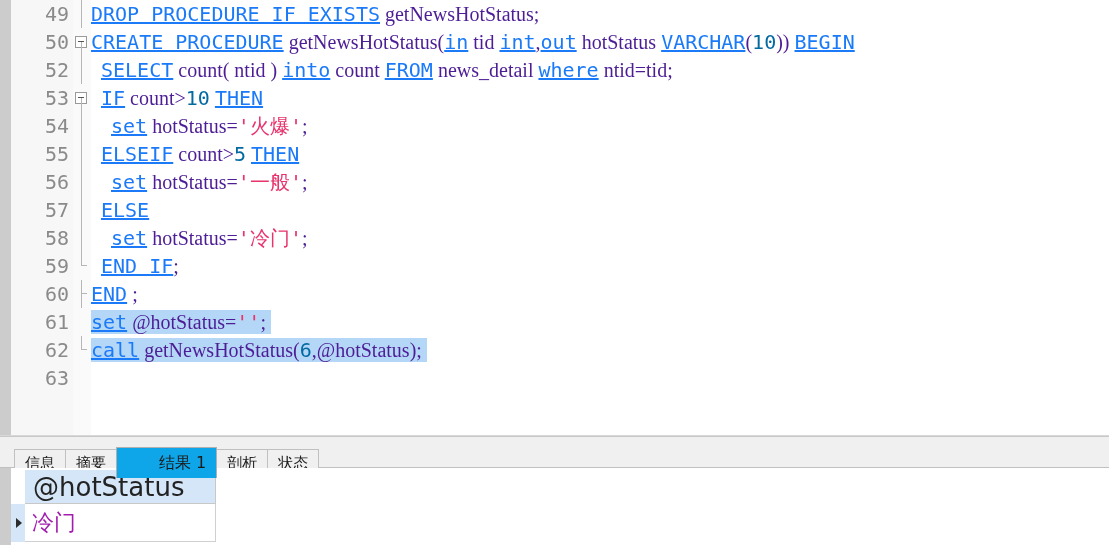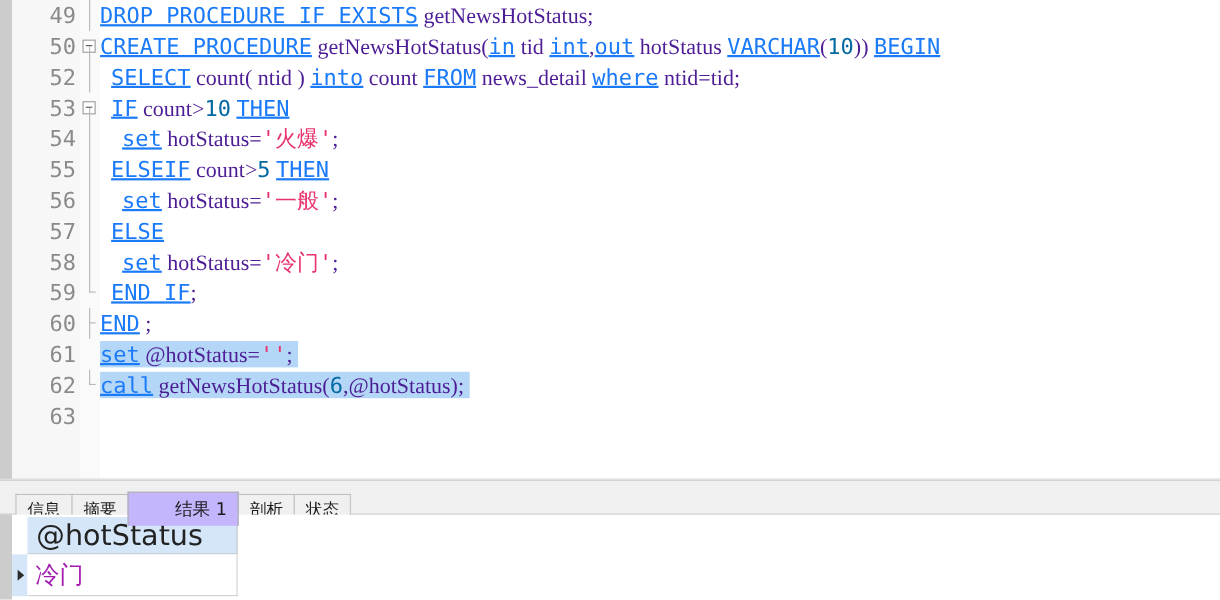--- a/index.html
+++ b/index.html
@@ -185,21 +185,21 @@
     font-size: 15px;
     color: #1a1a1a;
     background: #f0f0f0;
     border: 1px solid #c0c0c0;
     border-bottom: none;
     margin-right: -1px;
     box-sizing: border-box;
     font-family: "DejaVu Sans", "Liberation Sans", sans-serif;
   }
   .tab.active {
-    background: #c4b5fd;
+    background: #0ea5e9;
     height: 31px;
     margin-top: -2px;
     font-size: 16px;
     z-index: 3;
     border-color: #b0b0b0;
     padding-left: 42px;
   }
   .tabbar-baseline {
     position: absolute;
     left: 0;

